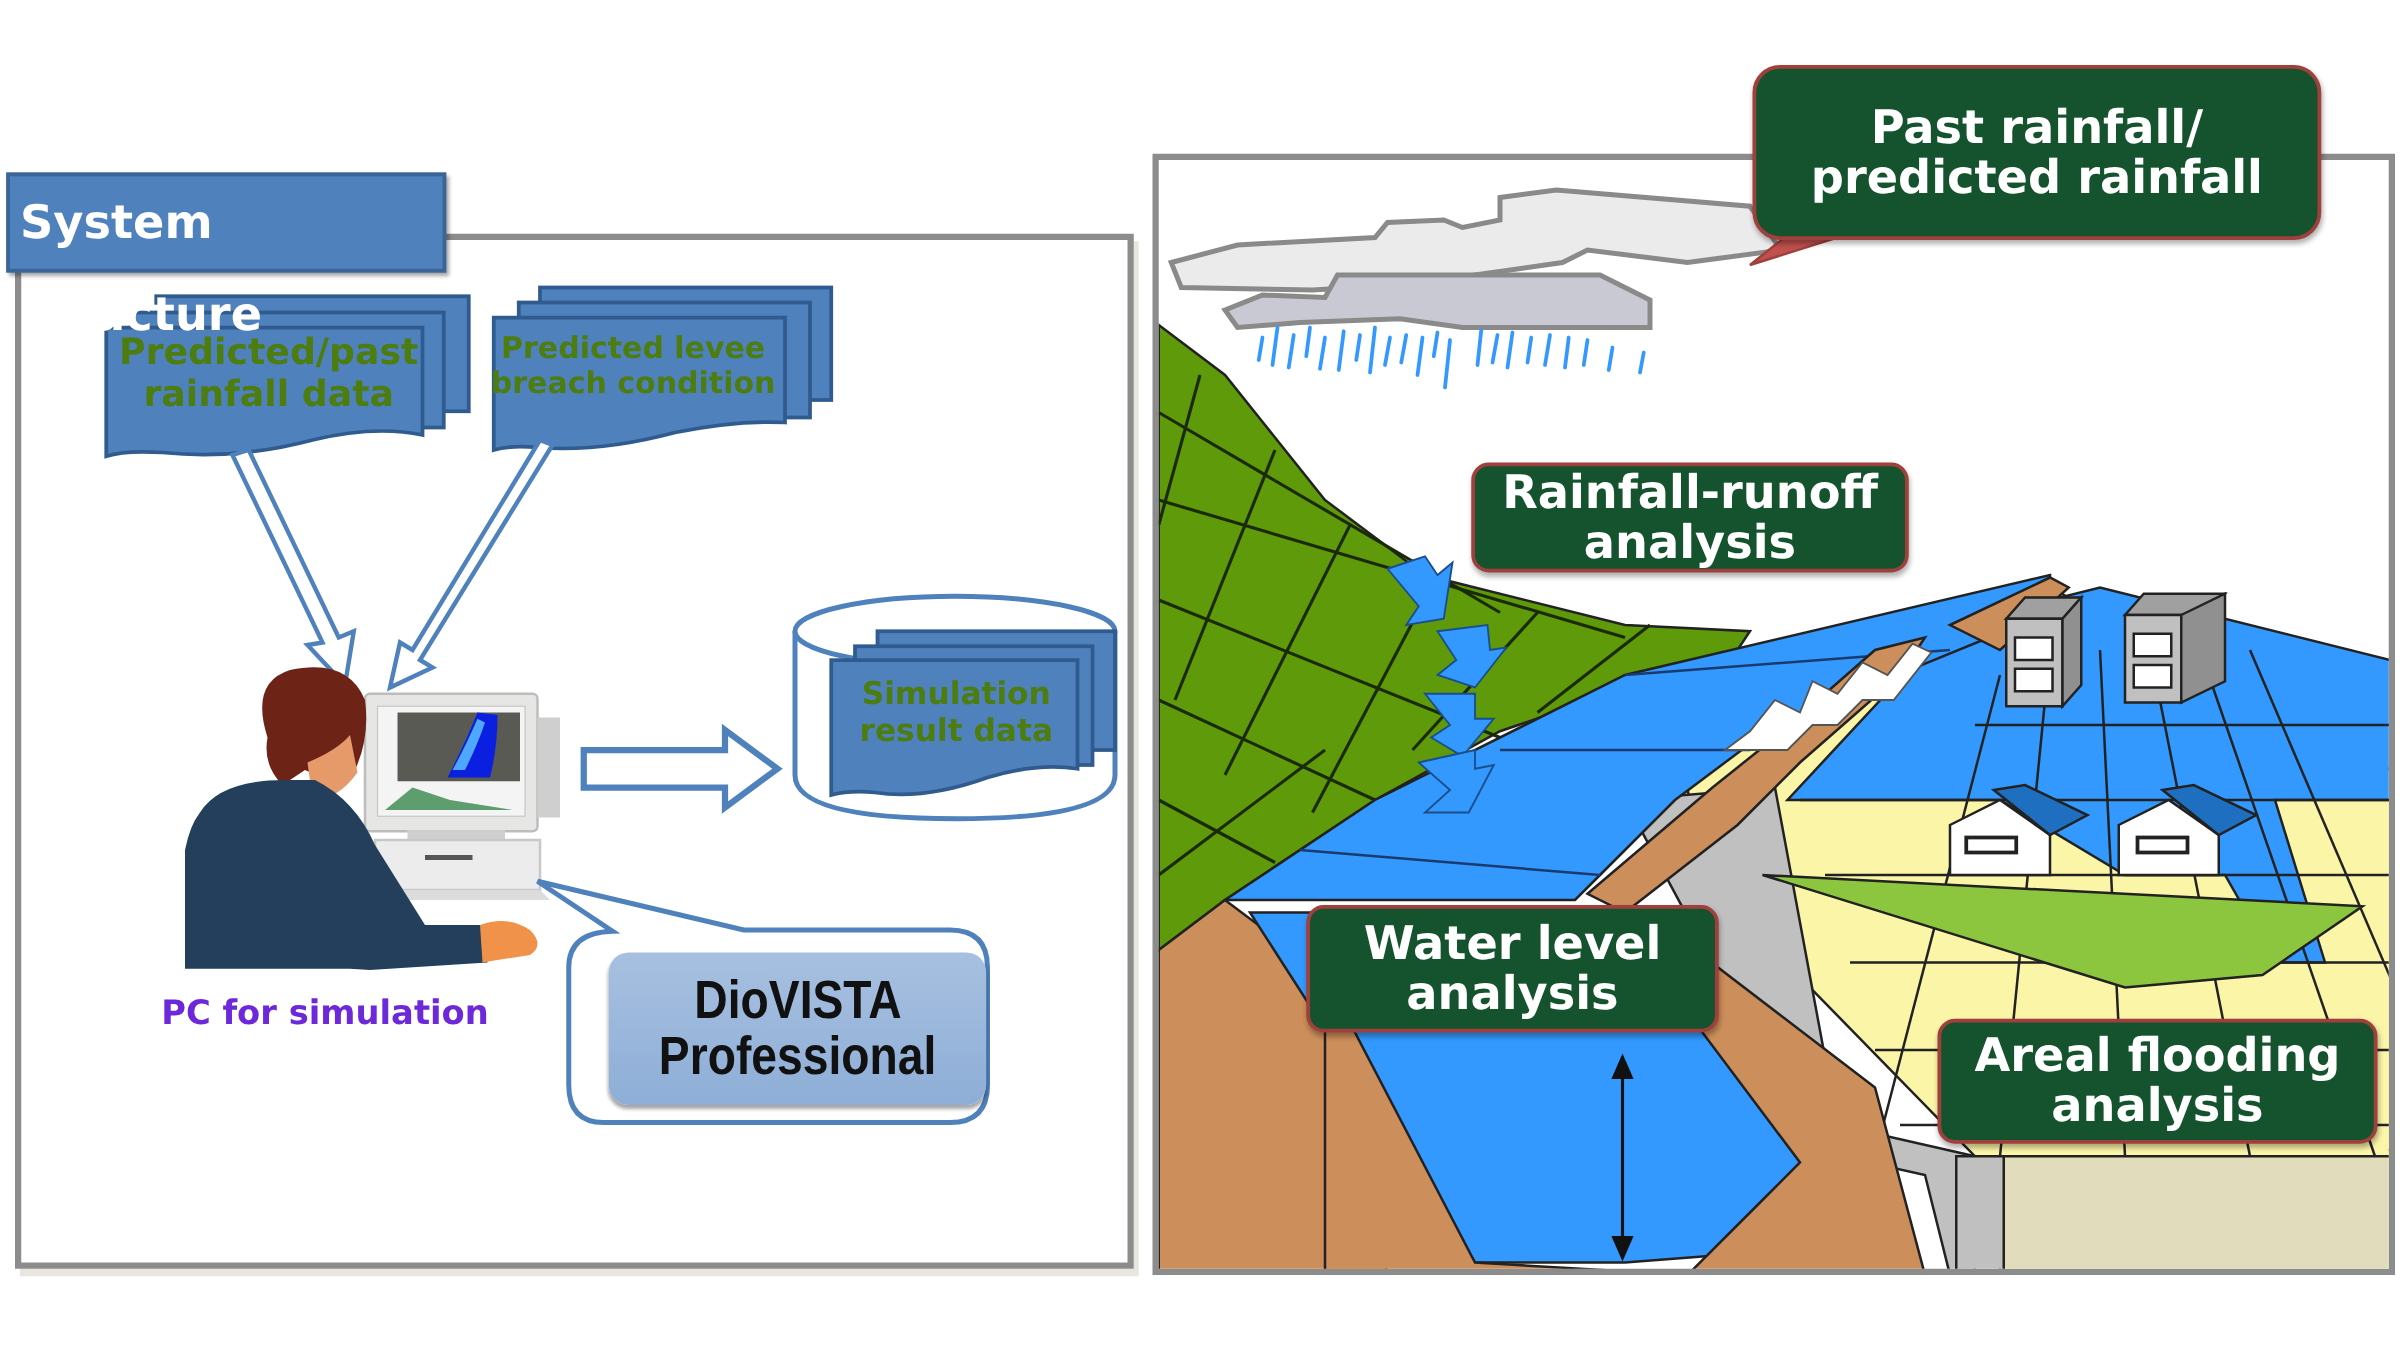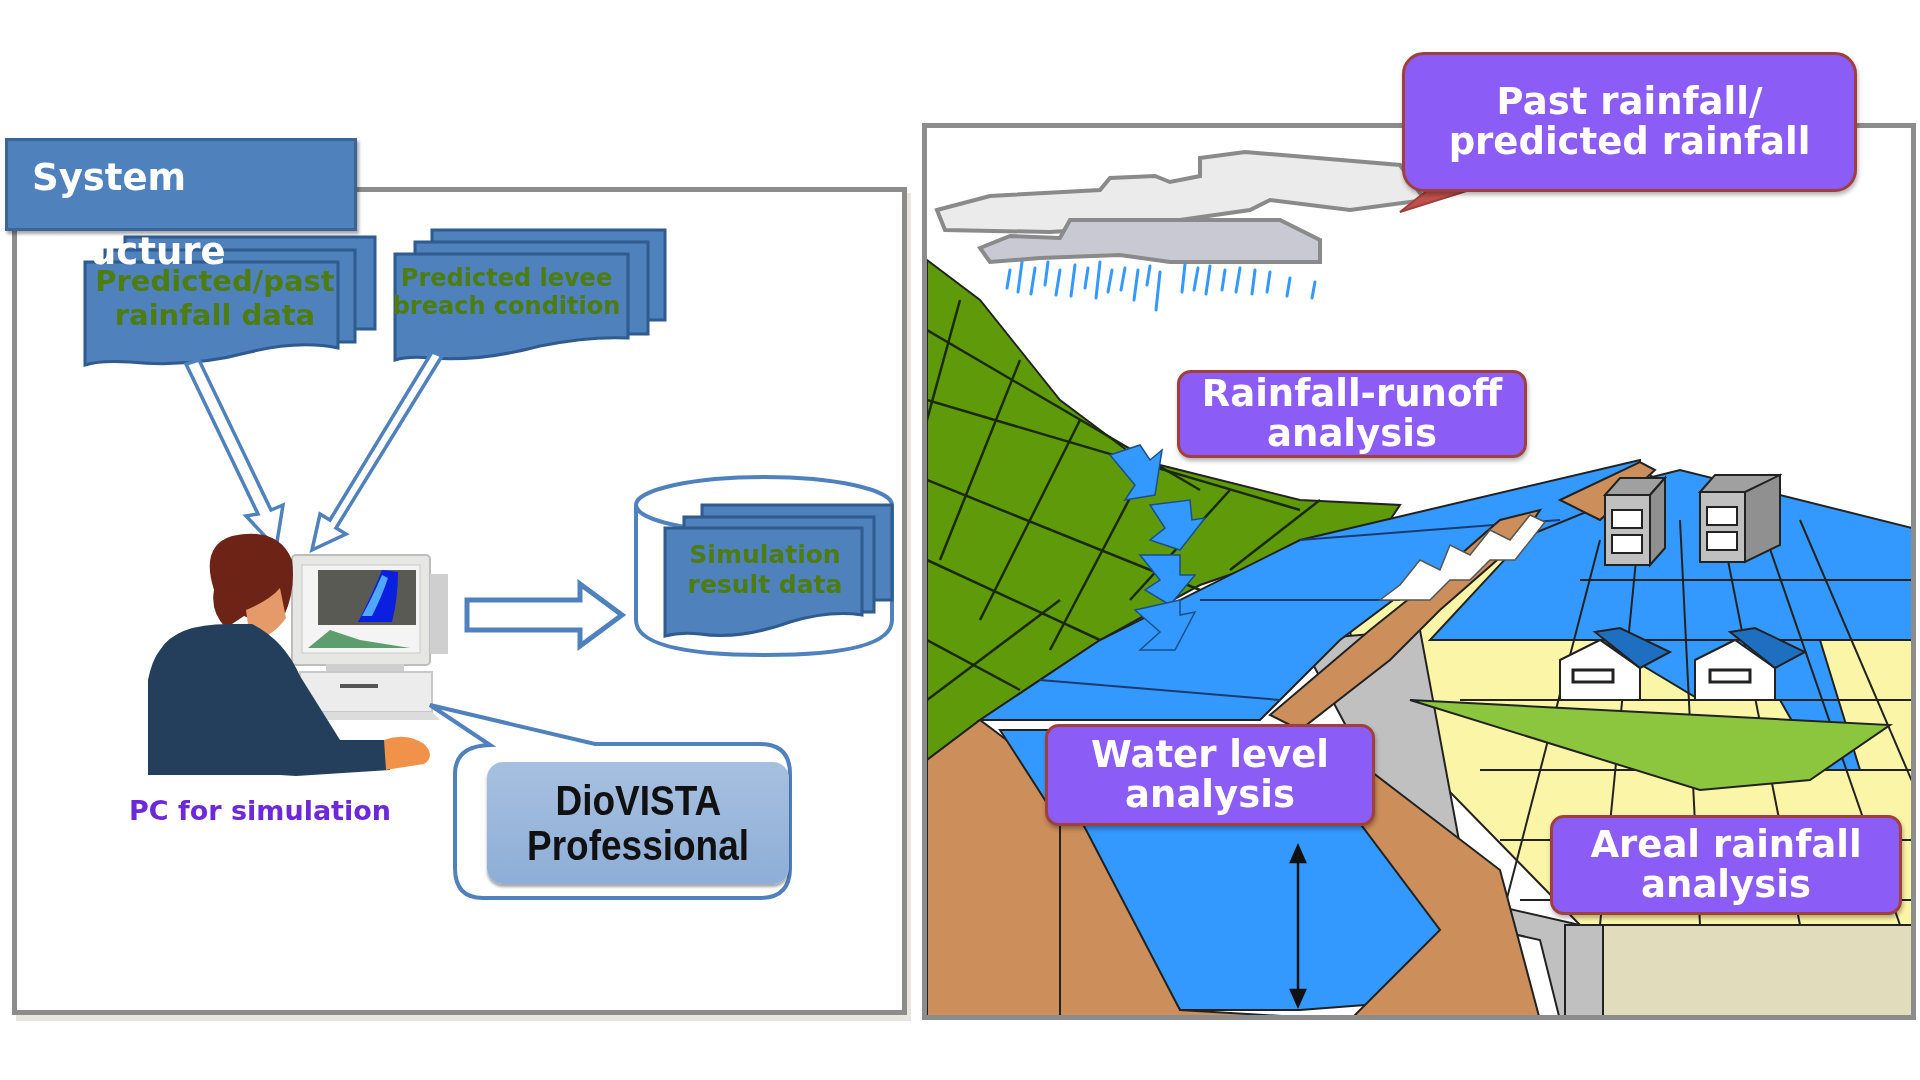--- a/index.html
+++ b/index.html
@@ -5,46 +5,46 @@
   html, body { margin: 0; padding: 0; background: #ffffff; }
   body { width: 1920px; height: 1080px; position: relative; overflow: hidden;
          font-family: "DejaVu Sans", "Liberation Sans", sans-serif; }
   .abs { position: absolute; }
   svg.layer { position: absolute; left: 0; top: 0; }
 
   
   .left-frame { left: 12px; top: 187px; width: 895px; height: 828px;
     border: 5px solid #8c8c8c; box-sizing: border-box; background: #fff;
     box-shadow: 4px 6px 0 #e9e6df; }
-  .title-tab { left: 5px; top: 138px; width: 352px; height: 93px;
+  .title-tab { left: 5px; top: 138px; width: 352px; height: 80px;
     background: #4f81bd; border: 3px solid #3a6596; box-sizing: border-box;
     box-shadow: 2px 3px 3px rgba(0,0,0,0.35);
     color: #fff; font-weight: bold; font-size: 37px; line-height: 74px;
-    padding-left: 24px; letter-spacing: 0px; }
+    padding-left: 8px; letter-spacing: 0px; }
 
   .doc-text { color: #4d7c0f; font-weight: bold; text-align: center; }
   .doc1-text { left: 90px; top: 264px; width: 250px; font-size: 29px; line-height: 34px; }
   .doc2-text { left: 384px; top: 264px; width: 245px; font-size: 24px; line-height: 28px; }
   .sim-text { left: 665px; top: 540px; width: 200px; font-size: 25px; line-height: 30px; }
 
   .pc-label { left: 100px; top: 795px; width: 320px; text-align: center;
     font-size: 27px; font-weight: bold; color: #6d28d9; }
 
   .dio-box { left: 487px; top: 762px; width: 302px; height: 122px;
     background: linear-gradient(#a7c0e0, #8eaed7); border-radius: 16px;
     box-shadow: 0 3px 3px rgba(0,0,0,0.35);
     display: flex; flex-direction: column; align-items: center; justify-content: center; }
   .dio-line { font-family: "Liberation Sans", sans-serif; font-weight: bold;
     font-size: 43px; line-height: 45px; color: #111; transform: scaleX(0.86); }
 
   
   .right-frame { left: 922px; top: 123px; width: 994px; height: 897px;
     border: 5px solid #8c8c8c; box-sizing: border-box; background: #fff; }
 
-  .red-box { position: absolute; background: #8b5cf6; border: 3px solid #a0403d;
+  .red-box { position: absolute; background: #14532d; border: 3px solid #a0403d;
     box-sizing: border-box; border-radius: 14px;
     box-shadow: 1px 3px 4px rgba(0,0,0,0.3);
     color: #fff; font-weight: bold; text-align: center;
     display: flex; flex-direction: column; justify-content: center; }
   .red-box span { display: block; font-size: 37px; line-height: 40px; }
   .rb-past { left: 1402px; top: 52px; width: 455px; height: 140px; border-radius: 22px; }
   .rb-runoff { left: 1177px; top: 370px; width: 350px; height: 88px; }
   .rb-water { left: 1045px; top: 724px; width: 330px; height: 102px; }
   .rb-areal { left: 1550px; top: 815px; width: 352px; height: 100px; }
 </style>
@@ -276,15 +276,15 @@
 </div>
 <div class="red-box rb-runoff">
   <span>Rainfall-runoff</span>
   <span>analysis</span>
 </div>
 <div class="red-box rb-water">
   <span>Water level</span>
   <span>analysis</span>
 </div>
 <div class="red-box rb-areal">
-  <span>Areal rainfall</span>
+  <span>Areal flooding</span>
   <span>analysis</span>
 </div>
 
 </body></html>

